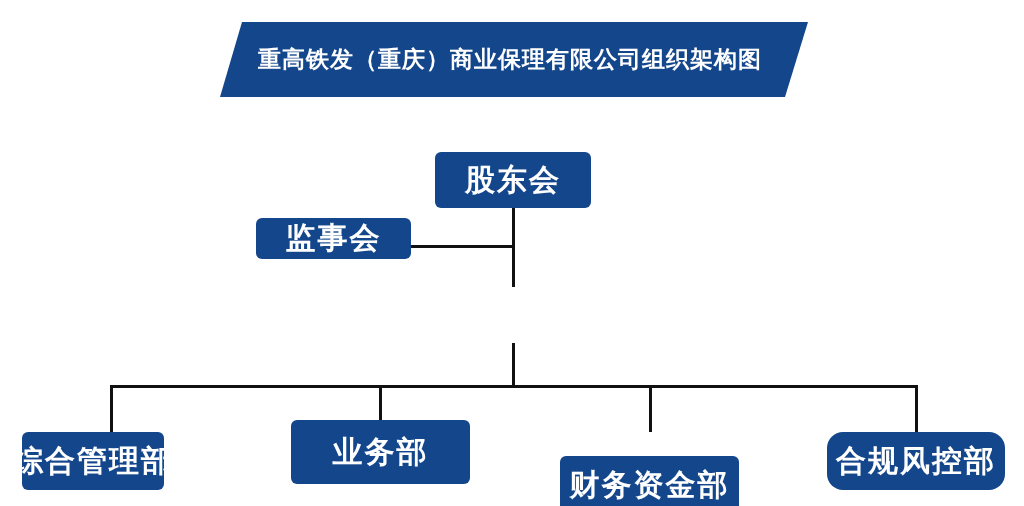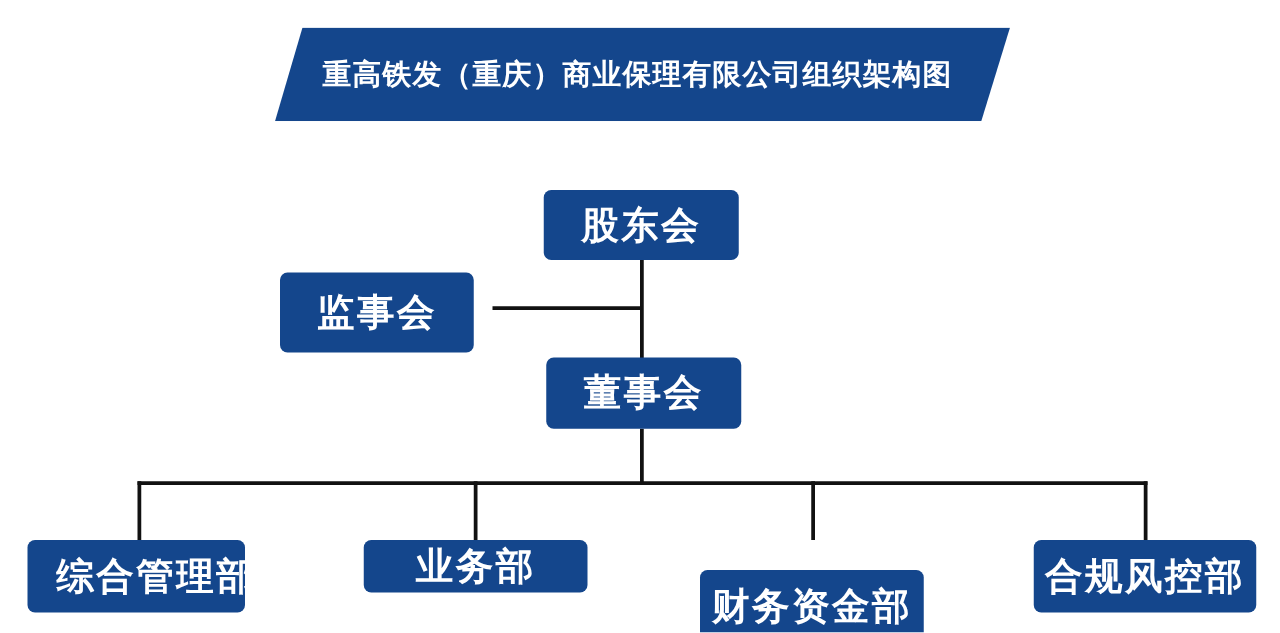--- a/index.html
+++ b/index.html
@@ -38,26 +38,26 @@
     background: var(--node-fill);
     border-radius: 6px;
     color: var(--node-text);
     display: flex; align-items: center; justify-content: center;
     font-size: 30px;
     font-weight: bold;
     letter-spacing: 2px;
     white-space: nowrap;
   }
   .n-shareholders { left: 435px; top: 152px; width: 156px; height: 56px; }
-  .n-supervisory  { left: 224px; top: 218px; width: 155px; height: 64px; }
+  .n-supervisory  { left: 256px; top: 218px; width: 155px; height: 41px; }
   .n-board        { left: 437px; top: 286px; width: 156px; height: 57px; }
-  .n-admin        { left: 22px;  top: 432px; width: 142px; height: 58px; padding-left: 32px; }
-  .n-business     { left: 291px; top: 432px; width: 179px; height: 42px; }
+  .n-admin        { left: 22px;  top: 432px; width: 142px; height: 58px; }
+  .n-business     { left: 291px; top: 420px; width: 179px; height: 64px; }
   .n-finance      { left: 560px; top: 456px; width: 179px; height: 58px; }
-  .n-compliance   { left: 827px; top: 432px; width: 178px; height: 58px; }
+  .n-compliance   { left: 827px; top: 432px; width: 178px; height: 58px; border-radius: 16px; }
   .line { position: absolute; background: var(--connector); }
   .l-v1  { left: 512px; top: 208px; width: 3px;   height: 79px; }
   .l-h1  { left: 394px; top: 245px; width: 119px; height: 3px; }
   .l-v2  { left: 512px; top: 343px; width: 3px;   height: 45px; }
   .l-bus { left: 110px; top: 385px; width: 808px; height: 3px; }
   .l-d1  { left: 110px; top: 385px; width: 3px;   height: 47px; }
   .l-d2  { left: 379px; top: 385px; width: 3px;   height: 47px; }
   .l-d3  { left: 649px; top: 385px; width: 3px;   height: 47px; }
   .l-d4  { left: 915px; top: 385px; width: 3px;   height: 47px; }
 </style>
@@ -78,23 +78,20 @@
   <div class="line l-d2"></div>
   <div class="line l-d3"></div>
   <div class="line l-d4"></div>
 
   <div class="node n-shareholders">
     <span>股东会</span>
   </div>
   <div class="node n-supervisory">
     <span>监事会</span>
   </div>
-  <div class="node n-board">
-    <span>董事会</span>
-  </div>
   <div class="node n-admin">
     <span>综合管理部</span>
   </div>
   <div class="node n-business">
     <span>业务部</span>
   </div>
   <div class="node n-finance">
     <span>财务资金部</span>
   </div>
   <div class="node n-compliance">

